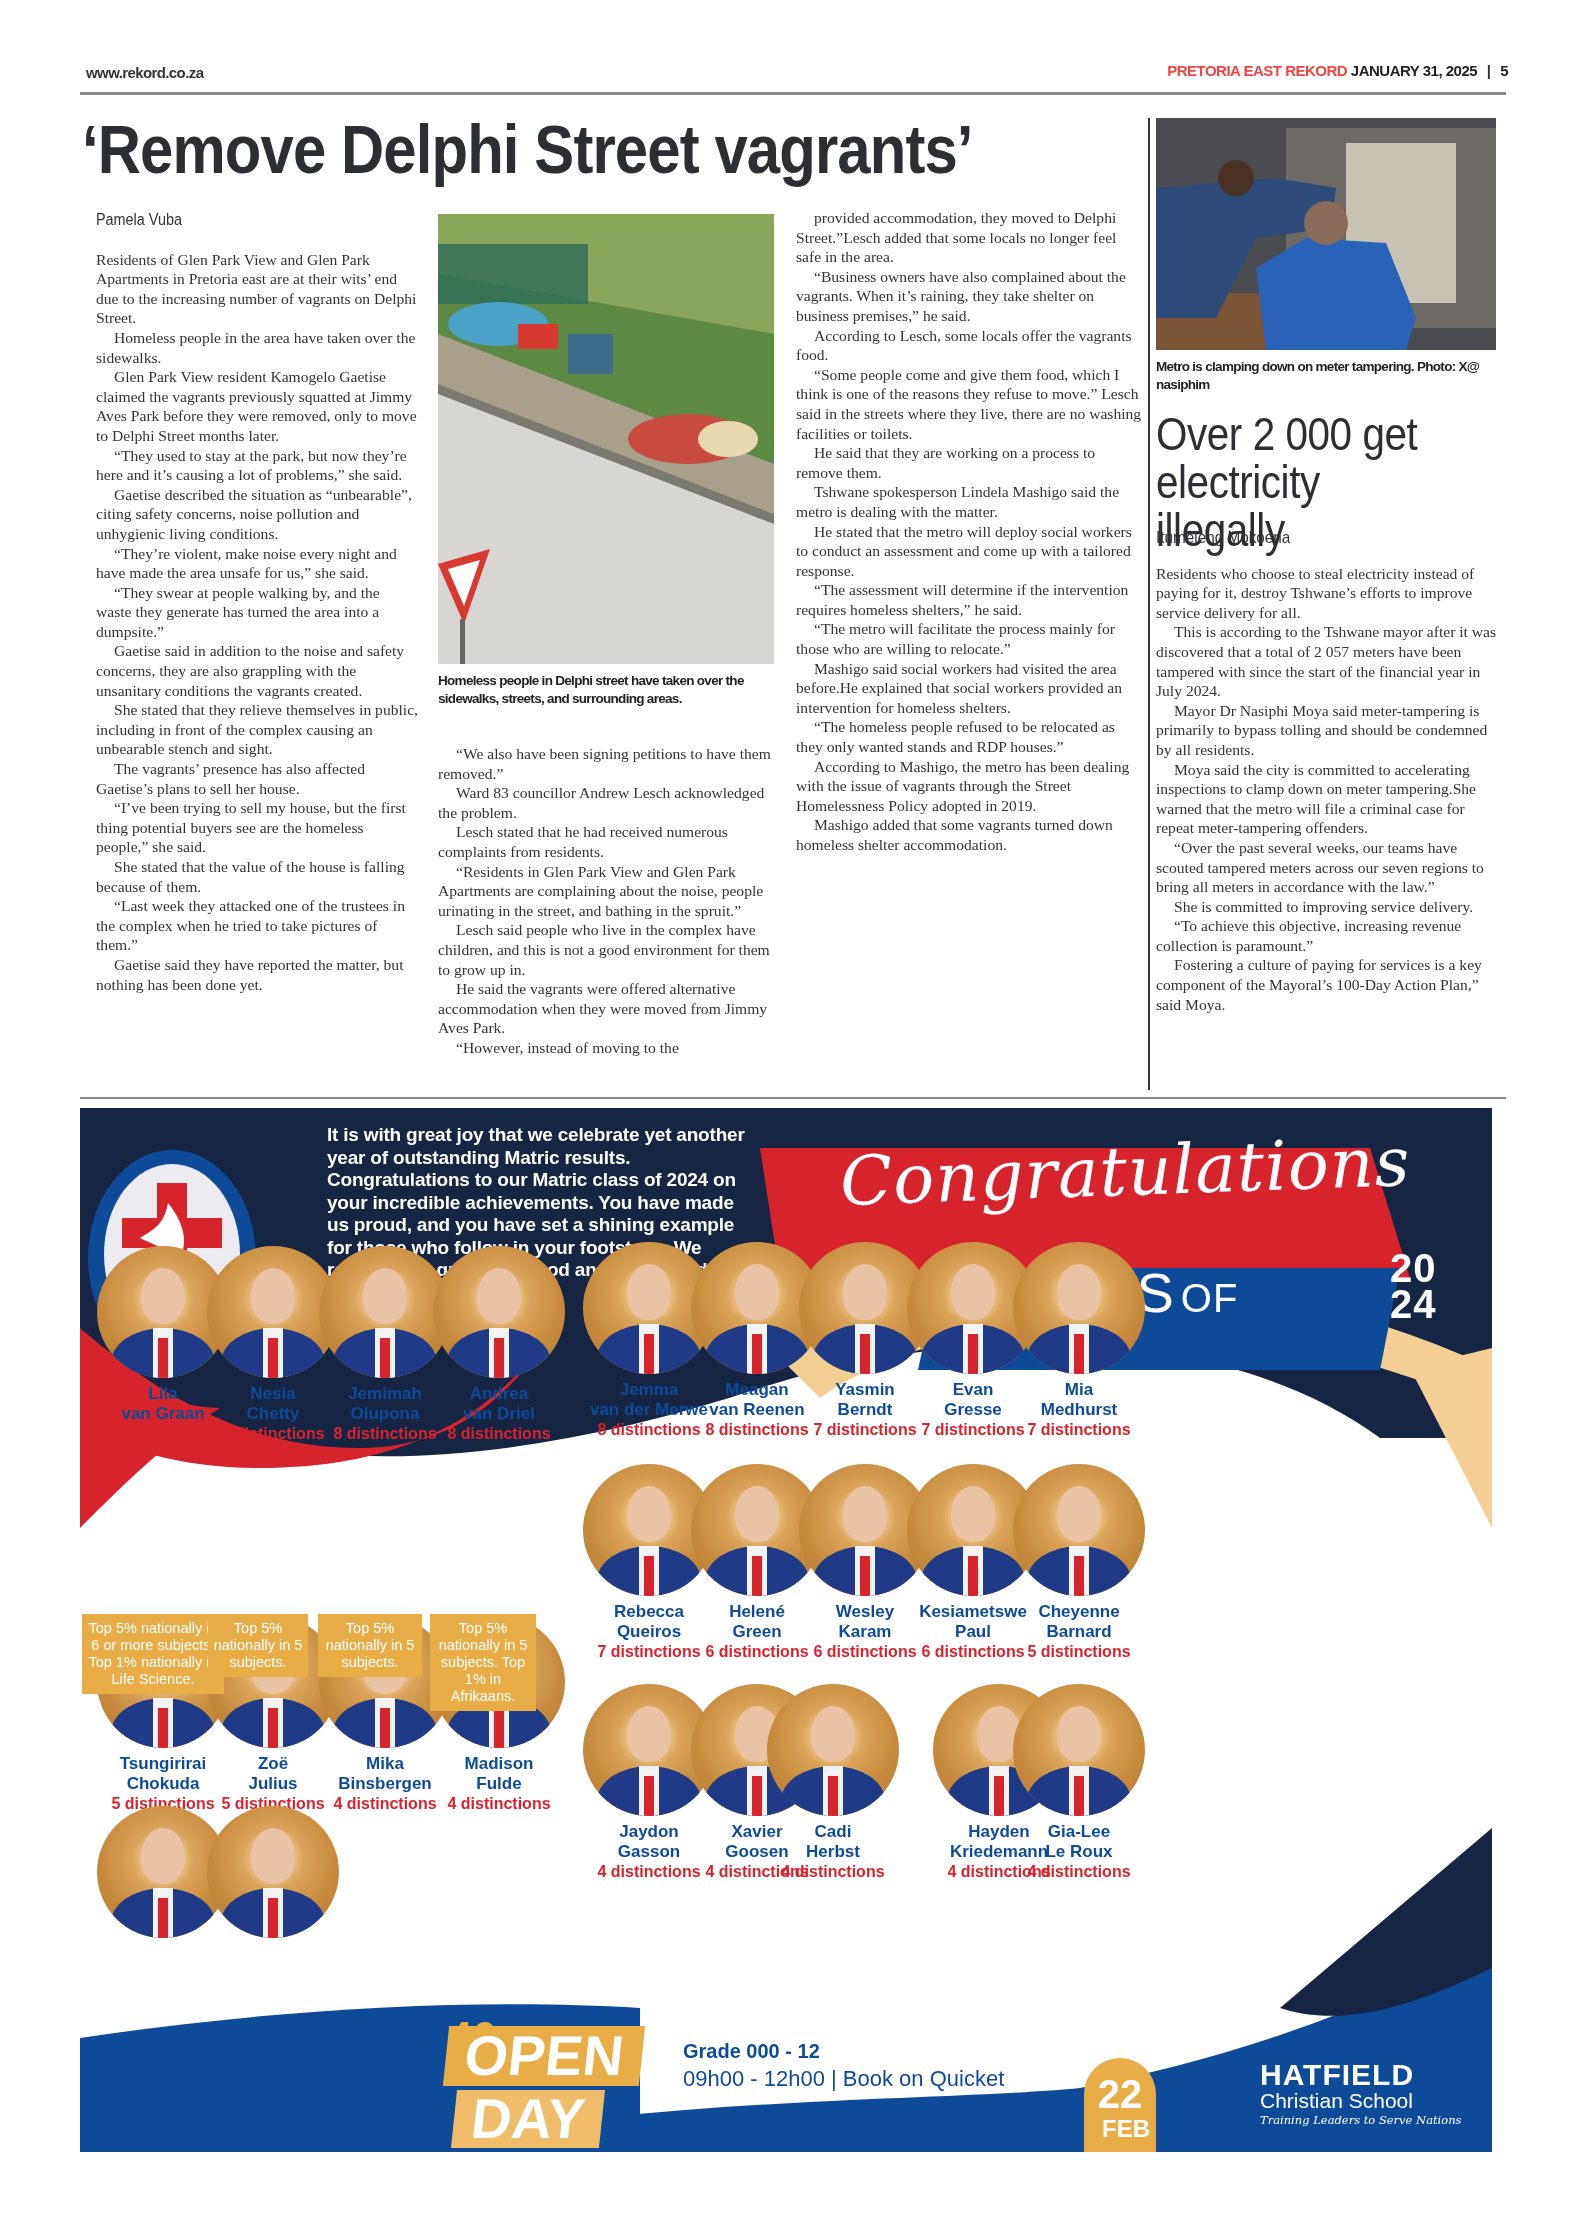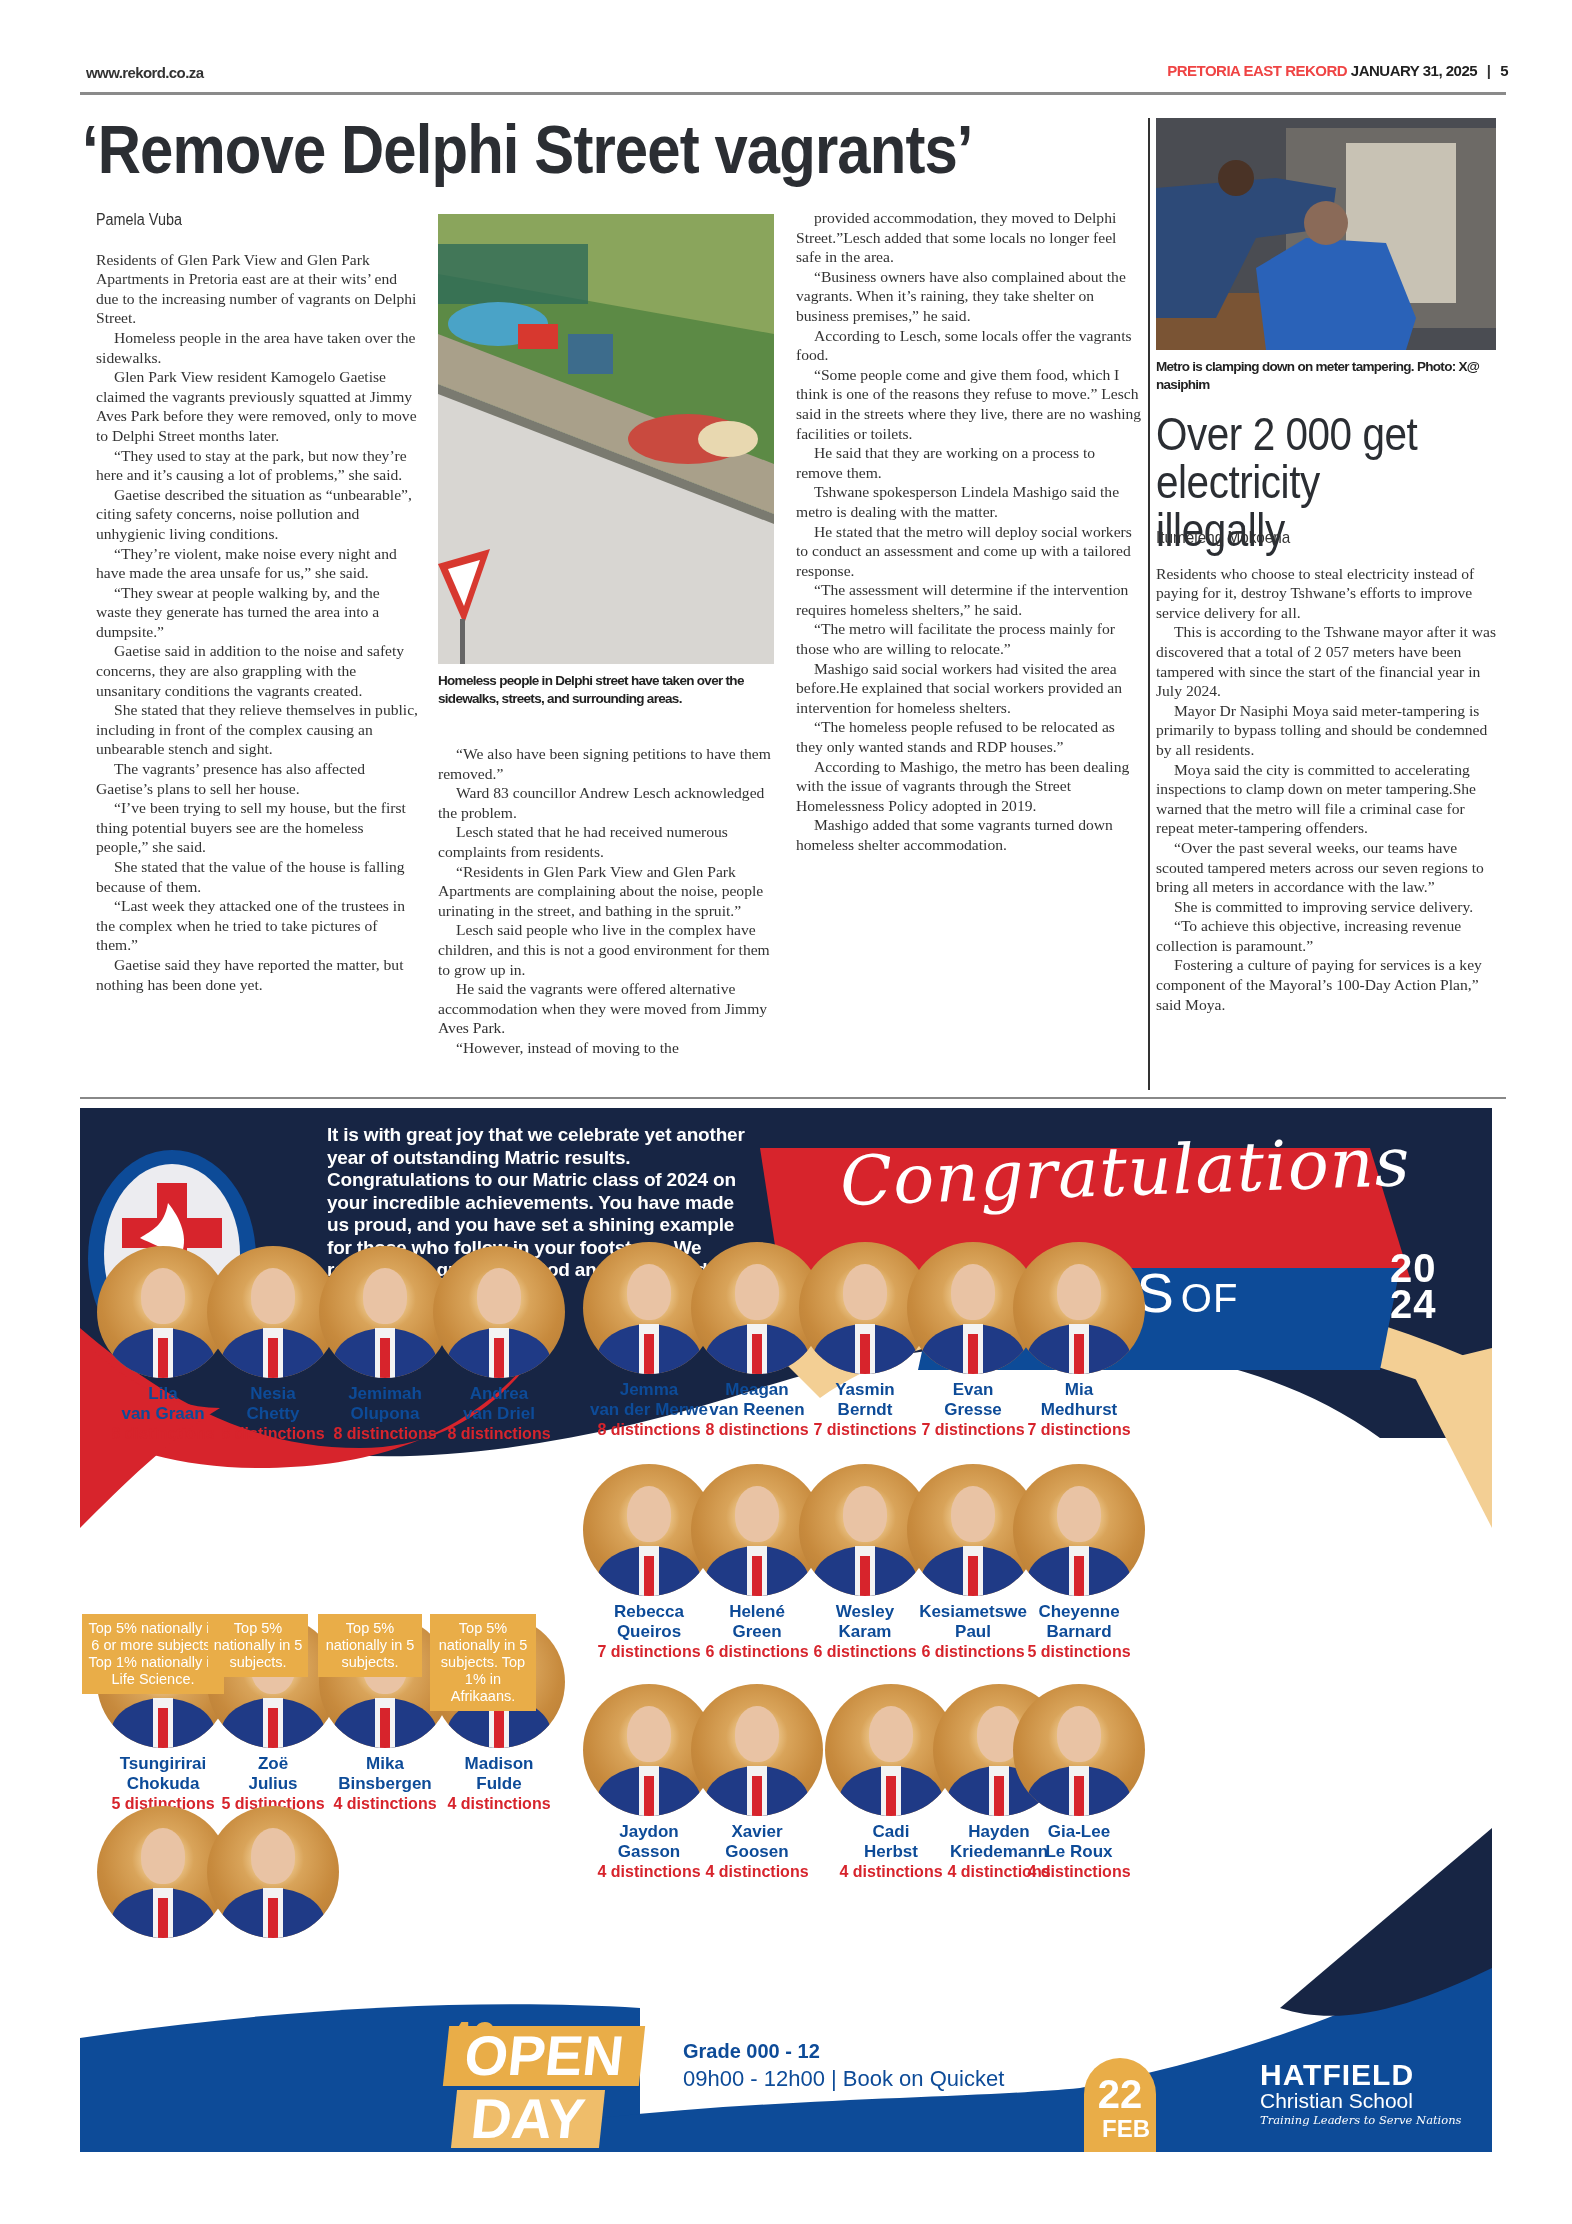--- a/index.html
+++ b/index.html
@@ -434,21 +434,21 @@
         <div class="face">
           <div class="jacket"></div>
           <div class="shirt"></div>
           <div class="tie"></div>
           <div class="head"></div>
         </div>
         <div class="nm">Xavier</div>
         <div class="nm">Goosen</div>
         <div class="ds">4 distinctions</div>
       </div>
-      <div class="student" style="left: 736px; top: 576px; text-align: center;">
+      <div class="student" style="left: 678px; top: 576px; text-align: center;">
         <div class="face">
           <div class="jacket"></div>
           <div class="shirt"></div>
           <div class="tie"></div>
           <div class="head"></div>
         </div>
         <div class="nm">Cadi</div>
         <div class="nm">Herbst</div>
         <div class="ds">4 distinctions</div>
       </div>

